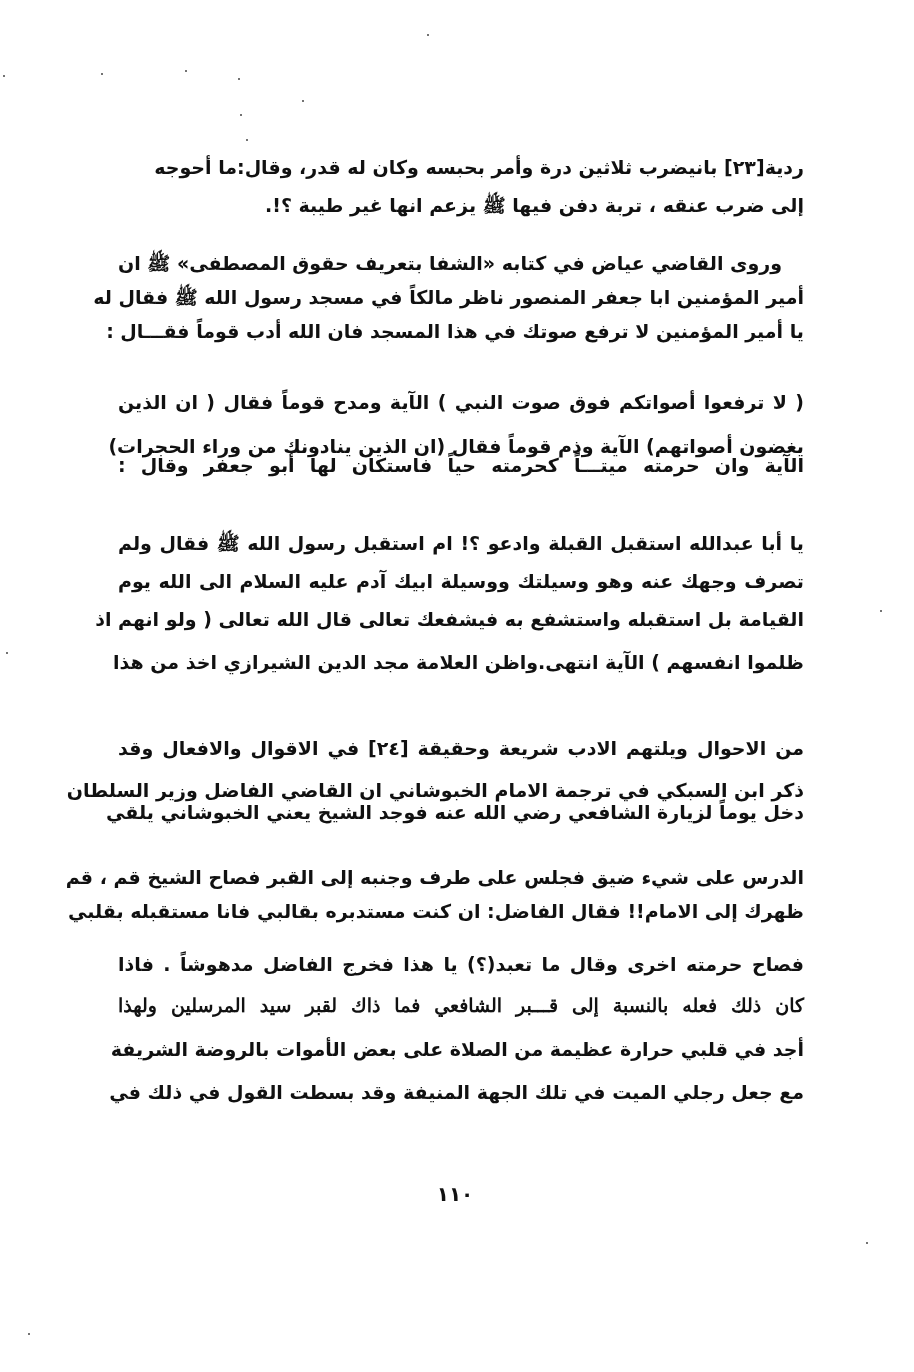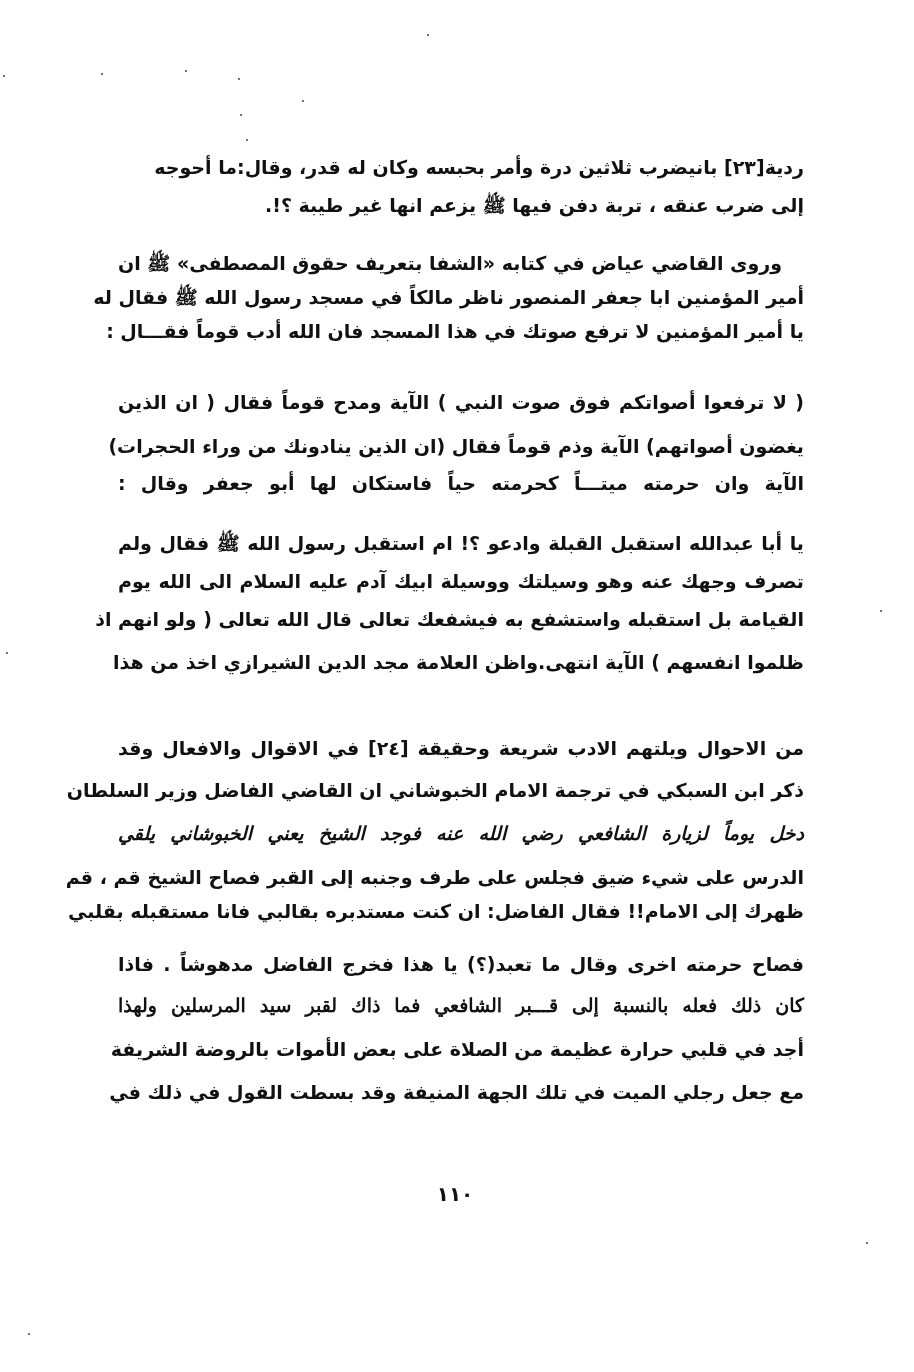--- a/index.html
+++ b/index.html
@@ -69,29 +69,29 @@
 
   <div class="line short" style="top:152px;">ردية[٢٣] بانيضرب ثلاثين درة وأمر بحبسه وكان له قدر، وقال:ما أحوجه</div>
   <div class="line indent" style="top:248px;">وروى القاضي عياض في كتابه «الشفا بتعريف حقوق المصطفى» ﷺ ان</div>
 
   <div class="line short" style="top:190px;">إلى ضرب عنقه ، تربة دفن فيها ﷺ يزعم انها غير طيبة ؟!.</div>
   <div class="line" style="top:316px;">يا أمير المؤمنين لا ترفع صوتك في هذا المسجد فان الله أدب قوماً فقـــال :</div>
   <div class="line" style="top:282px;">أمير المؤمنين ابا جعفر المنصور ناظر مالكاً في مسجد رسول الله ﷺ فقال له</div>
 
   <div class="line" style="top:387px;">( لا ترفعوا أصواتكم فوق صوت النبي ) الآية ومدح قوماً فقال ( ان الذين</div>
   <div class="line" style="top:431px;">يغضون أصواتهم) الآية وذم قوماً فقال (ان الذين ينادونك من وراء الحجرات)</div>
-  <div class="line" style="top:468px;">الآية وان حرمته ميتـــاً كحرمته حياً فاستكان لها أبو جعفر وقال :</div>
+  <div class="line" style="top:450px;">الآية وان حرمته ميتـــاً كحرمته حياً فاستكان لها أبو جعفر وقال :</div>
 
   <div class="line" style="top:528px;">يا أبا عبدالله استقبل القبلة وادعو ؟! ام استقبل رسول الله ﷺ فقال ولم</div>
   <div class="line" style="top:566px;">تصرف وجهك عنه وهو وسيلتك ووسيلة ابيك آدم عليه السلام الى الله يوم</div>
   <div class="line" style="top:604px;">القيامة بل استقبله واستشفع به فيشفعك تعالى قال الله تعالى ( ولو انهم اذ</div>
   <div class="line" style="top:647px;">ظلموا انفسهم ) الآية انتهى.واظن العلامة مجد الدين الشيرازي اخذ من هذا</div>
   <div class="line" style="top:733px;">من الاحوال ويلتهم الادب شريعة وحقيقة [٢٤] في الاقوال والافعال وقد</div>
   <div class="line" style="top:775px;">ذكر ابن السبكي في ترجمة الامام الخبوشاني ان القاضي الفاضل وزير السلطان</div>
-  <div class="line" style="top:818px;font-style:italic;">دخل يوماً لزيارة الشافعي رضي الله عنه فوجد الشيخ يعني الخبوشاني يلقي</div>
+  <div class="line" style="top:797px;">دخل يوماً لزيارة الشافعي رضي الله عنه فوجد الشيخ يعني الخبوشاني يلقي</div>
   <div class="line" style="top:862px;">الدرس على شيء ضيق فجلس على طرف وجنبه إلى القبر فصاح الشيخ قم ، قم</div>
   <div class="line" style="top:896px;">ظهرك إلى الامام!! فقال الفاضل: ان كنت مستدبره بقالبي فانا مستقبله بقلبي</div>
   <div class="line" style="top:949px;">فصاح حرمته اخرى وقال ما تعبد(؟) يا هذا فخرج الفاضل مدهوشاً . فاذا</div>
   <div class="line" style="top:991px;font-family:Liberation Serif, serif;">كان ذلك فعله بالنسبة إلى قـــبر الشافعي فما ذاك لقبر سيد المرسلين ولهذا</div>
   <div class="line" style="top:1034px;">أجد في قلبي حرارة عظيمة من الصلاة على بعض الأموات بالروضة الشريفة</div>
   <div class="line" style="top:1077px;">مع جعل رجلي الميت في تلك الجهة المنيفة وقد بسطت القول في ذلك في</div>
 
   <div class="page-number">١١٠</div>
 
   <span class="speck" style="left:3px;top:75px;"></span>

